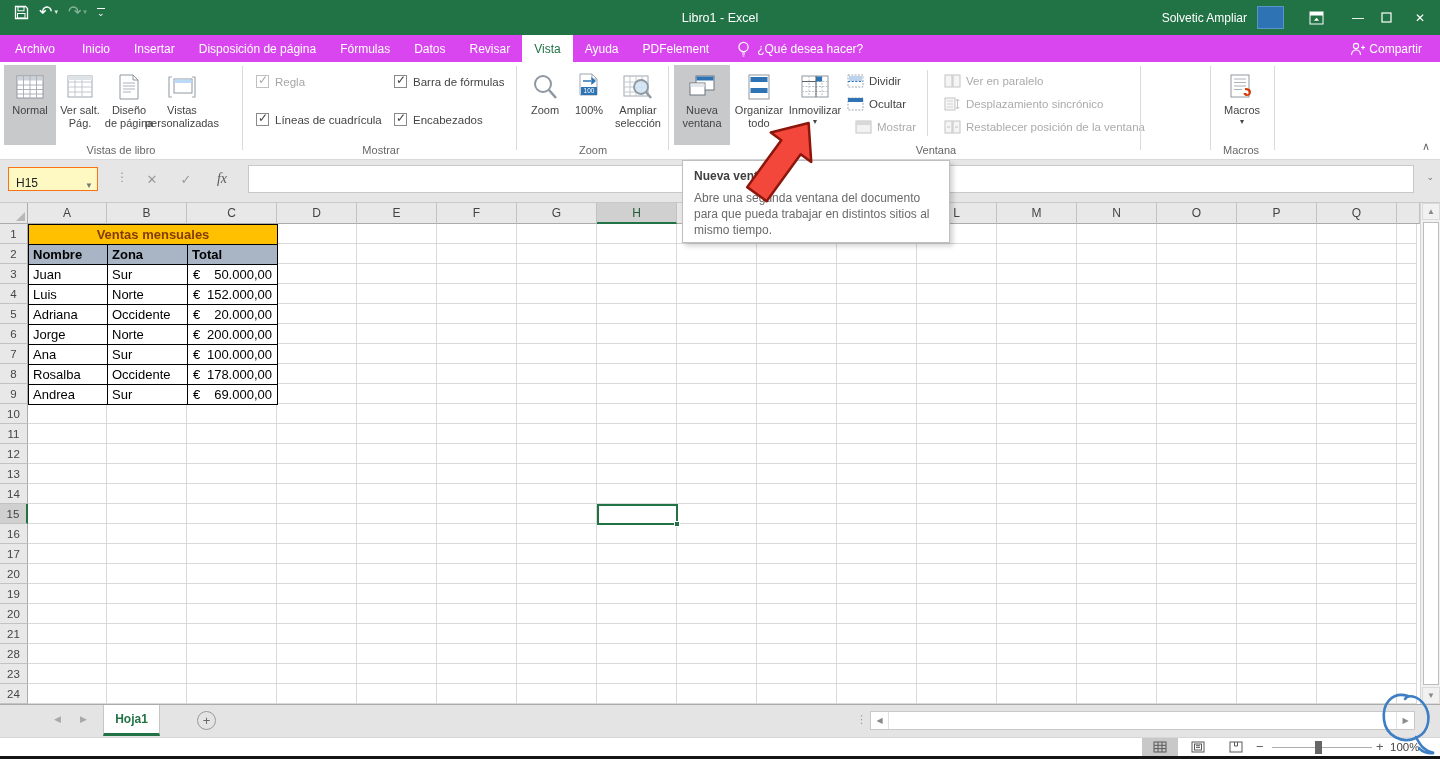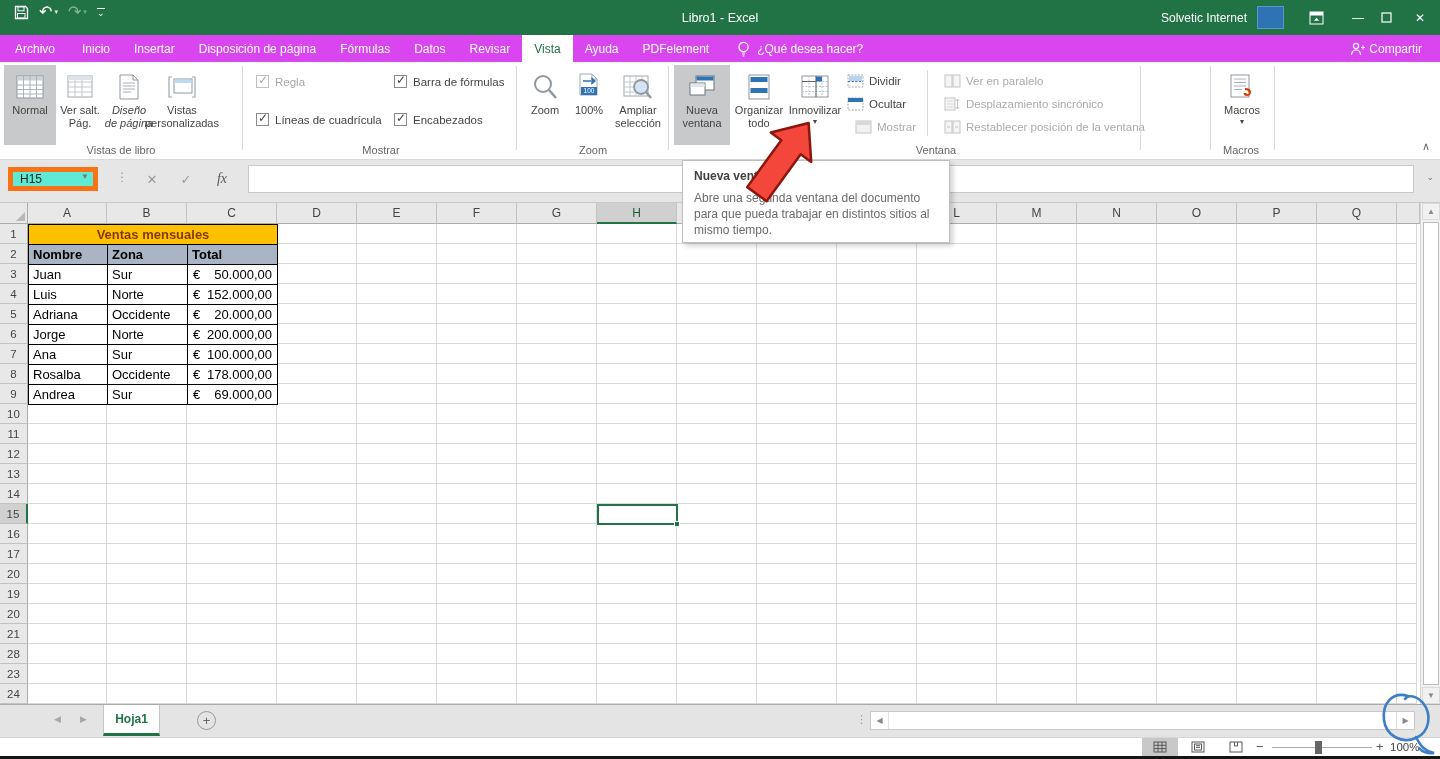--- a/index.html
+++ b/index.html
@@ -46,22 +46,22 @@
   .cbx .tick{position:absolute;left:1px;top:-3px;font-size:12px;color:#444;}
   .chk-item.disabled{color:#A6A6A6;}
   .chk-item.disabled .cbx{border-color:#C0C0C0;}
   .chk-item.disabled .tick{color:#ABABAB;}
   .smallbtn{position:absolute;height:19px;display:flex;align-items:center;gap:5px;font-size:11.5px;color:#444;white-space:nowrap;}
   .smallbtn.disabled{color:#ABABAB;padding-left:8px;}
   .collapse{position:absolute;right:10px;top:78px;font-size:11px;color:#666;}
 
   
   .fbar{position:absolute;left:0;top:160px;width:1440px;height:43px;background:#E6E6E6;border-bottom:1px solid #C9C9C9;}
-  .namebox{position:absolute;left:8px;top:7px;width:90px;height:24px;background:#5eead4;border:5px solid #f97316;
-           display:flex;align-items:flex-start;font-size:12px;color:#222;}
+  .namebox{position:absolute;left:8px;top:7px;width:90px;height:24px;background:#fef9c3;border:1px solid #f97316;
+           display:flex;align-items:flex-end;font-size:12px;color:#222;}
   .namebox .txt{flex:1;padding-left:7px;}
   .namebox .nb-dd{width:16px;text-align:center;color:#777;font-size:8px;}
   .fdots{position:absolute;left:116px;top:10px;color:#9a9a9a;font-size:12px;letter-spacing:0;}
   .fbtn{position:absolute;top:7px;width:28px;height:24px;display:flex;align-items:center;justify-content:center;color:#9a9a9a;font-size:13px;}
   .fx{font-family:"Liberation Serif",serif;font-style:italic;color:#595959;font-size:14px;}
   .ffield{position:absolute;left:248px;top:5px;width:1166px;height:28px;background:#fff;border:1px solid #C9C9C9;}
   .fchev{position:absolute;right:6px;top:12px;color:#777;font-size:9px;}
 
   
   .grid{position:absolute;left:0;top:203px;width:1420px;height:501px;background:#fff;}
@@ -143,21 +143,21 @@
           <span class="redo">↷</span>
           <span class="arrow">▾</span>
         </span>
       <span class="qat-custom">
           <span class="bar"></span>
           <span>⌄</span>
         </span>
     </div>
     <div class="win-title">Libro1 - Excel</div>
     <div class="tb-right">
-      <span class="user-name">Solvetic Internet</span>
+      <span class="user-name">Solvetic Ampliar</span>
       <span class="avatar"></span>
       <span class="winbtn ribbonopts">
         <svg width="15" height="14" viewBox="0 0 15 14">
             <rect x="1" y="1" width="13" height="12" fill="none" stroke="#fff"></rect>
             <rect x="1" y="1" width="13" height="3.5" fill="#fff"></rect>
             <path d="M7.5 10 l-2.6 -3 h5.2 z" fill="#fff" transform="rotate(180 7.5 8.4)"></path>
           </svg>
       </span>
       <span class="winbtn">—</span>
       <span class="winbtn">
@@ -213,21 +213,21 @@
       <span class="ic">
           <svg width="28" height="26" viewBox="0 0 28 26">
             <rect x="2" y="2" width="24" height="21" fill="#fff" stroke="#9FA8B0"></rect>
             <path d="M2 8h24 M2 13h24 M2 18h24 M9 2v21 M16 2v21" stroke="#C2C9CF" fill="none"></path>
             <rect x="2" y="2" width="24" height="4" fill="#DEE3E7"></rect>
           </svg>
         </span>
       <span>Ver salt.</span>
       <span>Pág.</span>
     </div>
-    <div class="bigbtn" style="left:104px;width:50px;font-style:italic;">
+    <div class="bigbtn" style="left:104px;width:50px;">
       <span class="ic">
           <svg width="24" height="28" viewBox="0 0 24 28">
             <path d="M3 2 h13 l5 5 v19 h-18 z" fill="#fff" stroke="#8F98A1"></path>
             <path d="M16 2 v5 h5" fill="none" stroke="#8F98A1"></path>
             <path d="M6 10h12 M6 13h12 M6 16h12 M6 19h8" stroke="#AAB2BA" fill="none"></path>
           </svg>
         </span>
       <span>Diseño</span>
       <span>de página</span>
     </div>

